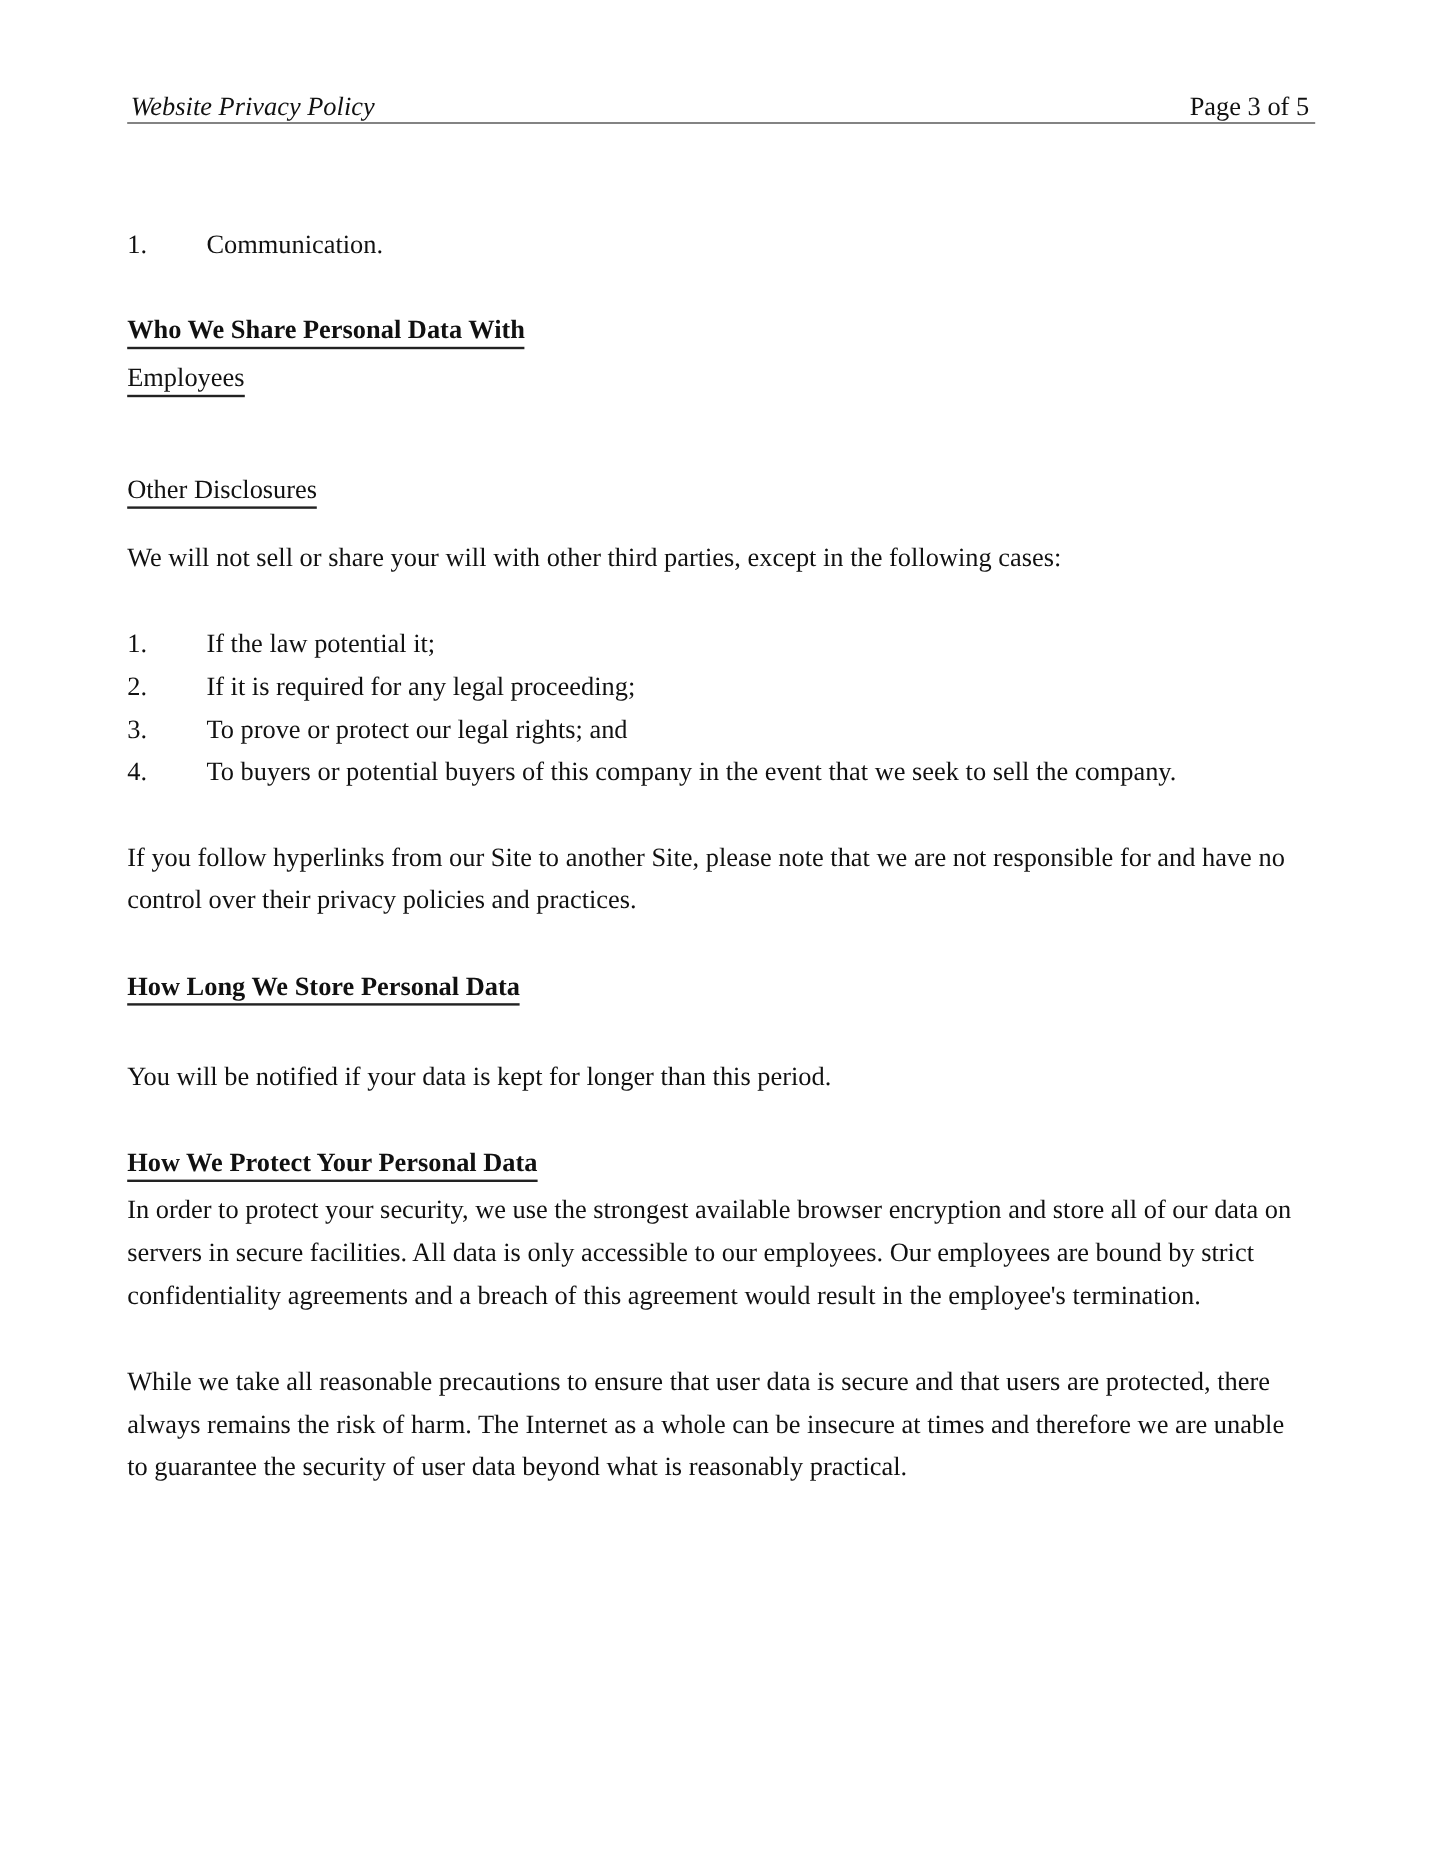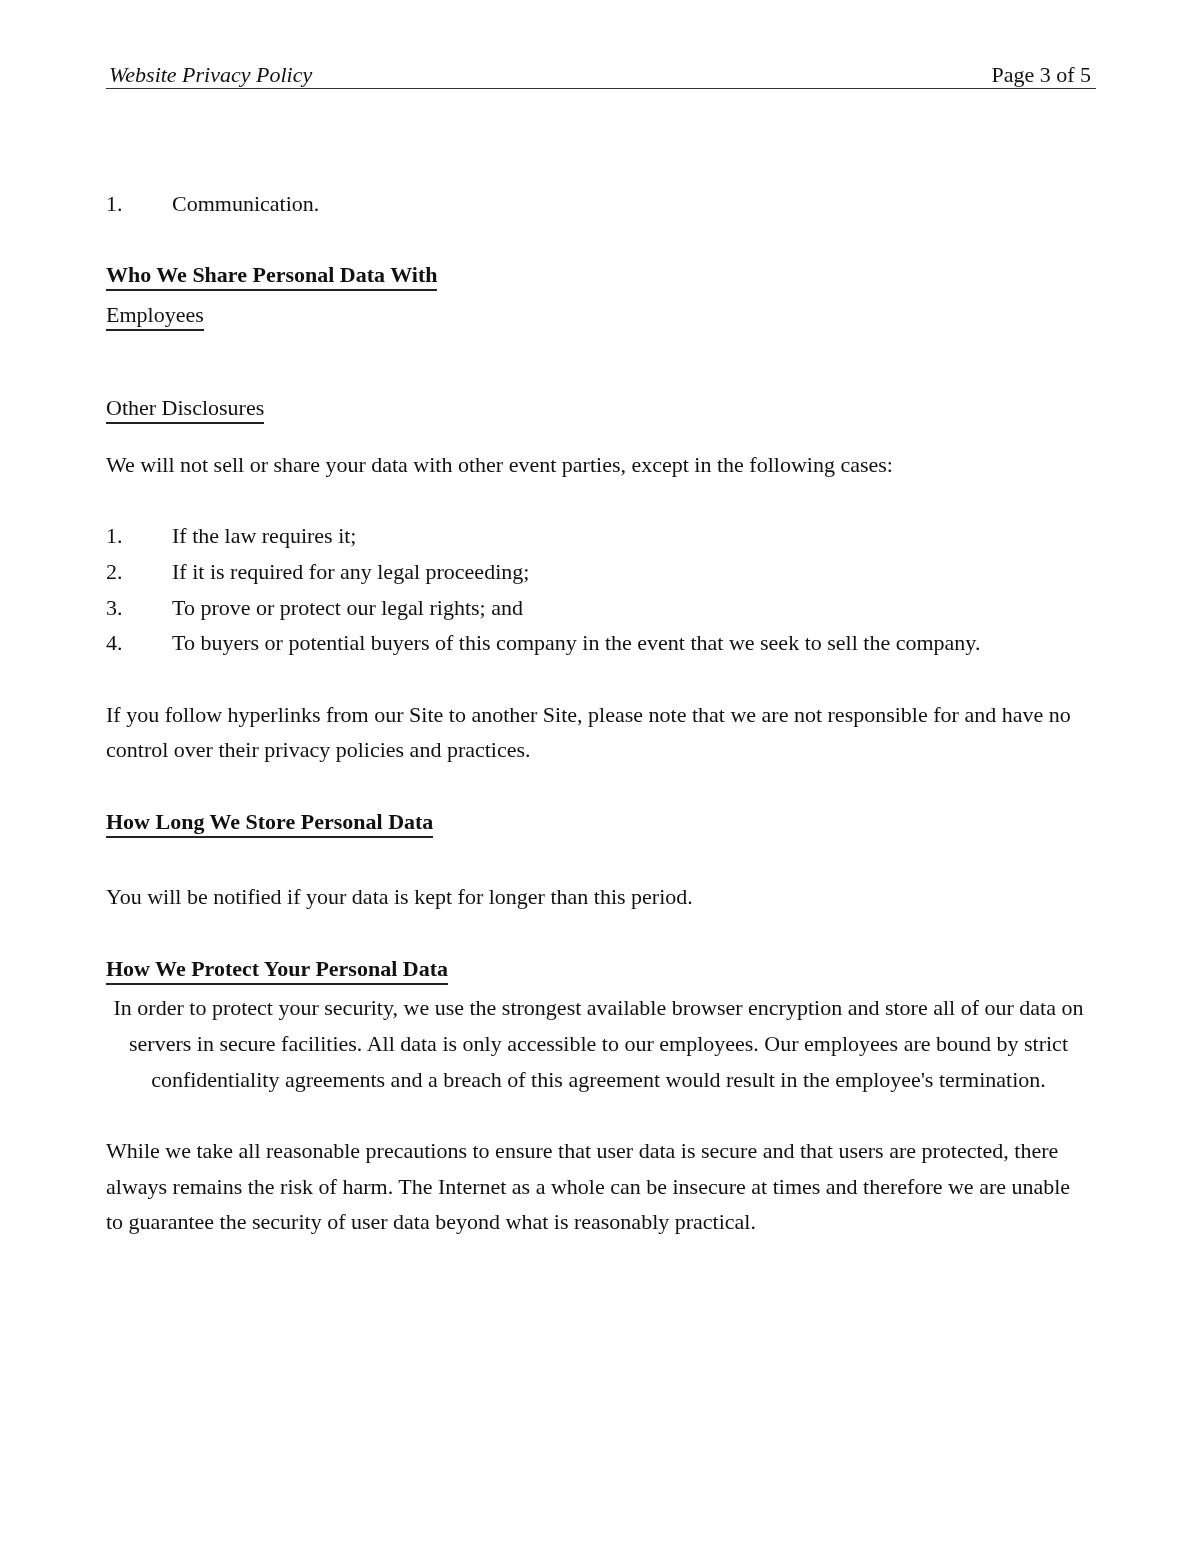--- a/index.html
+++ b/index.html
@@ -11,21 +11,21 @@
       width: 1200px;
       height: 1559px;
       position: relative;
       overflow: hidden;
       font-family: "Liberation Serif", "DejaVu Serif", serif;
       color: #111111;
     }
     .page-header {
       position: absolute;
       left: 106px;
-      top: 60px;
+      top: 74px;
       width: 990px;
       height: 28px;
       border-bottom: 1.5px solid #333333;
       font-size: 22px;
     }
     .header-title {
       position: absolute;
       left: 3px;
       top: 2px;
       font-style: italic;
@@ -84,28 +84,28 @@
   </div>
   <div class="block">
     <span class="heading-sub">Employees</span>
   </div>
 
   <div class="gap"></div>
 
   <div class="block">
     <span class="heading-sub">Other Disclosures</span>
   </div>
-  <p>We will not sell or share your data with other event parties, except in the following cases:</p>
+  <p>We will not sell or share your will with other third parties, except in the following cases:</p>
 
   <div class="gap"></div>
 
   <div>
     <div class="list-item">
       <span class="list-num">1.</span>
-      <span>If the law requires it;</span>
+      <span>If the law potential it;</span>
     </div>
     <div class="list-item">
       <span class="list-num">2.</span>
       <span>If it is required for any legal proceeding;</span>
     </div>
     <div class="list-item">
       <span class="list-num">3.</span>
       <span>To prove or protect our legal rights; and</span>
     </div>
     <div class="list-item">
@@ -126,21 +126,21 @@
 
   <div class="gap"></div>
 
   <p>You will be notified if your data is kept for longer than this period.</p>
 
   <div class="gap"></div>
 
   <div class="block">
     <span class="heading-bold">How We Protect Your Personal Data</span>
   </div>
-  <p style="width: 985px; text-align: center;">In order to protect your security, we use the strongest available browser encryption and store all of our data on servers in secure facilities. All data is only accessible to our employees. Our employees are bound by strict confidentiality agreements and a breach of this agreement would result in the employee's termination.</p>
+  <p style="width: 985px;">In order to protect your security, we use the strongest available browser encryption and store all of our data on servers in secure facilities. All data is only accessible to our employees. Our employees are bound by strict confidentiality agreements and a breach of this agreement would result in the employee's termination.</p>
 
   <div class="gap"></div>
 
   <p style="width: 985px;">While we take all reasonable precautions to ensure that user data is secure and that users are protected, there always remains the risk of harm. The Internet as a whole can be insecure at times and therefore we are unable to guarantee the security of user data beyond what is reasonably practical.</p>
 
   <div class="gap"></div>
 
 
 </div>
 

